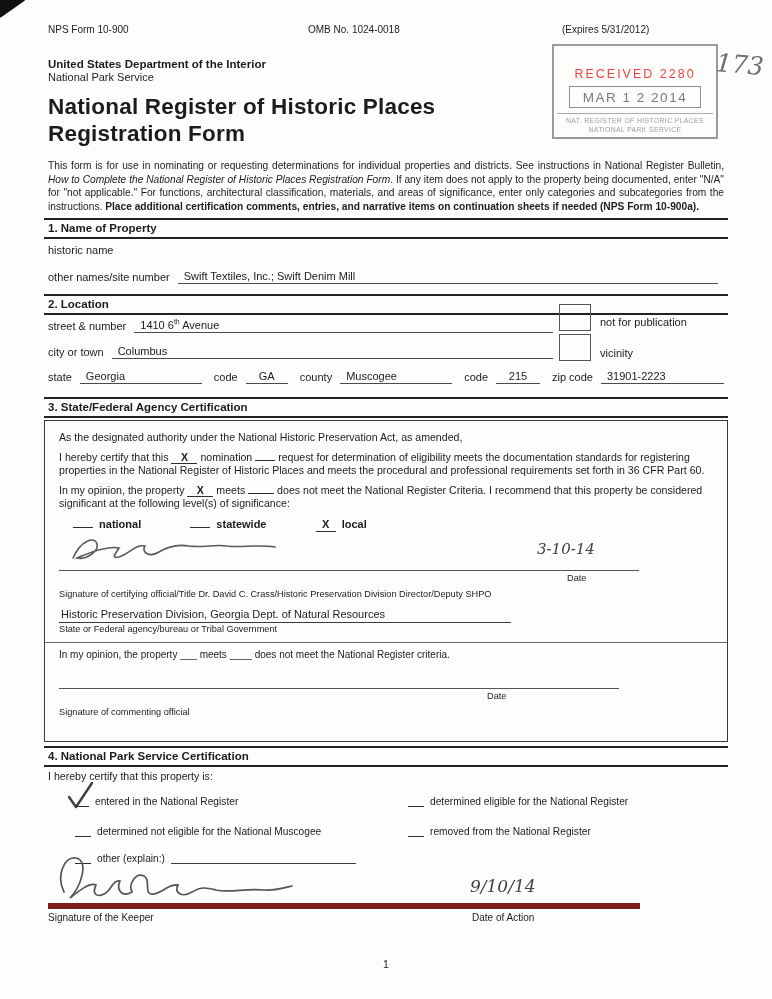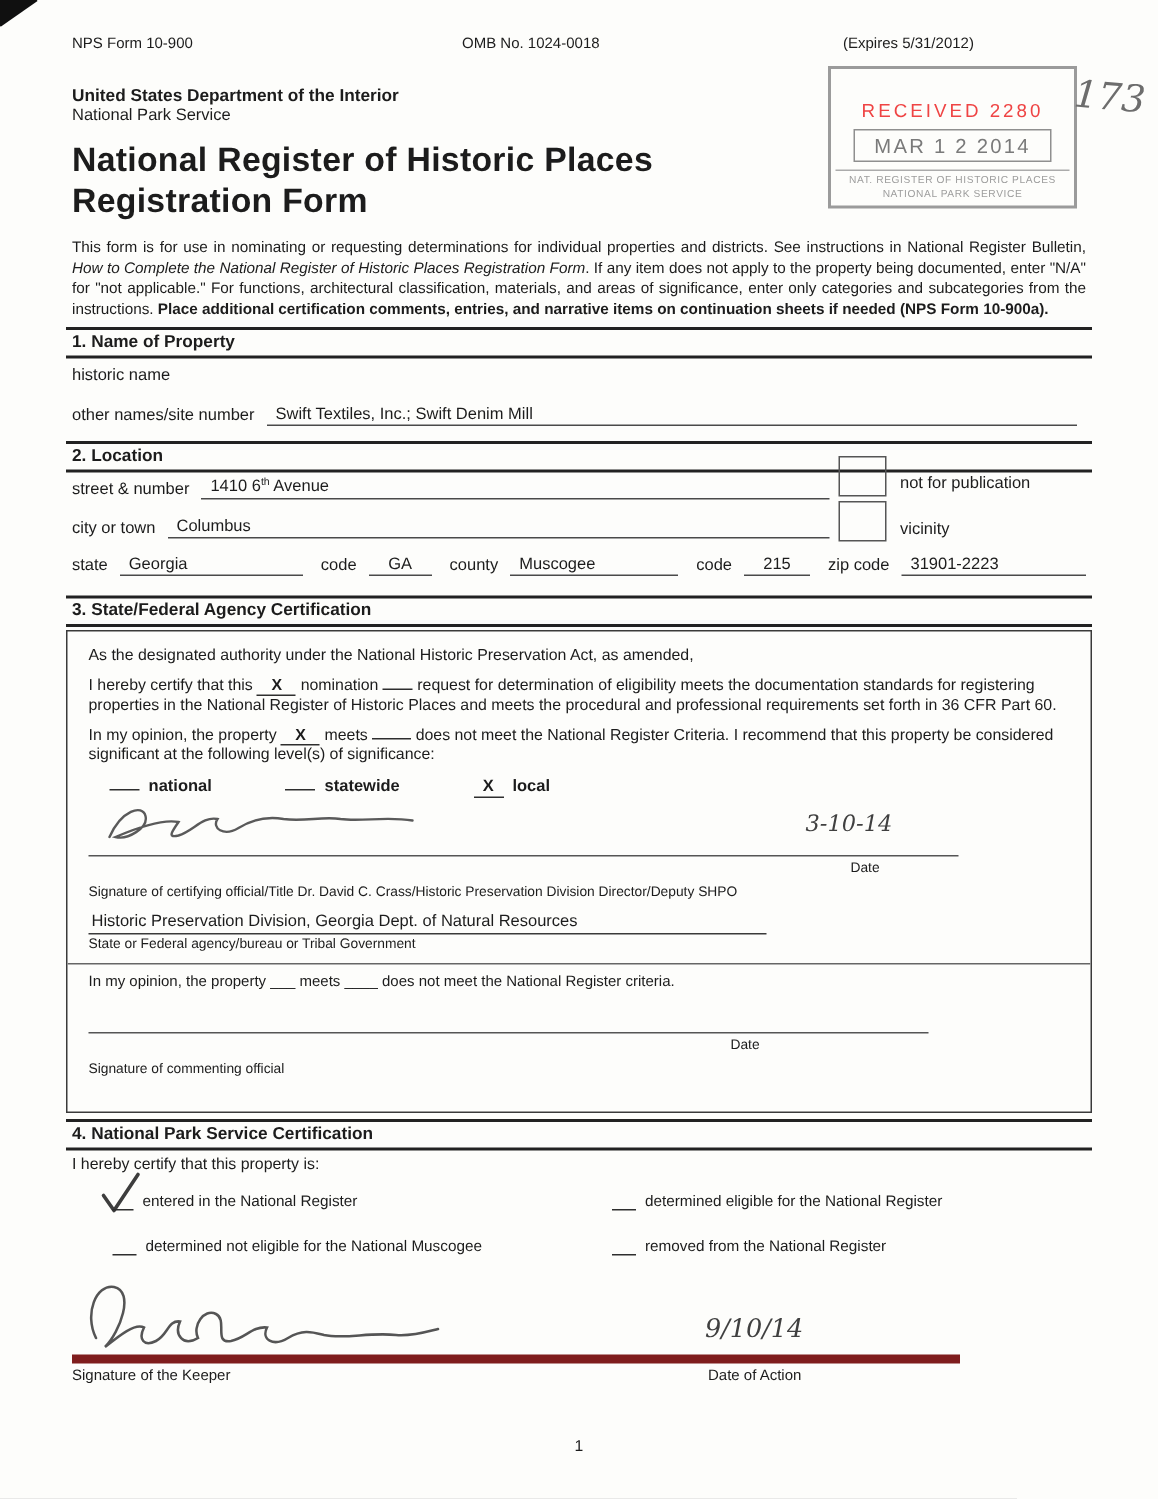--- a/index.html
+++ b/index.html
@@ -203,20 +203,25 @@
     <span>determined eligible for the National Register</span>
   </div>
   <div class="opt" style="left:75px;top:826px">
     <span class="blank"></span>
     <span>determined not eligible for the National Muscogee</span>
   </div>
   <div class="opt" style="left:408px;top:826px">
     <span class="blank"></span>
     <span>removed from the National Register</span>
   </div>
+  <div class="opt" style="left:75px;top:853px">
+    <span class="blank"></span>
+    <span>other (explain:)</span>
+    <span class="tail"></span>
+  </div>
 
   <svg class="abs" style="left:50px;top:848px" width="250" height="62" viewBox="0 0 250 62">
     <path d="M14,44 C6,28 14,8 26,10 C40,13 30,40 20,50 C30,42 40,34 46,37 C42,45 46,50 54,46 C62,42 62,32 70,33 C66,42 72,50 82,44 C78,36 86,24 94,28 C102,32 92,48 104,46 C114,44 118,36 128,37 C124,45 132,50 142,44 C152,38 158,40 166,42 C180,45 196,40 214,42 C224,43 234,40 242,38" fill="none" stroke="#555555" stroke-width="1.7" stroke-linecap="round"></path>
   </svg>
   <span class="abs hand" style="left:470px;top:876px;font-size:17px">9/10/14</span>
 
   <div class="keeper-caprow" style="left:48px;top:903px;width:592px">
     <span>Signature of the Keeper</span>
     <span class="abs" style="left:424px;top:3px">Date of Action</span>
   </div>

